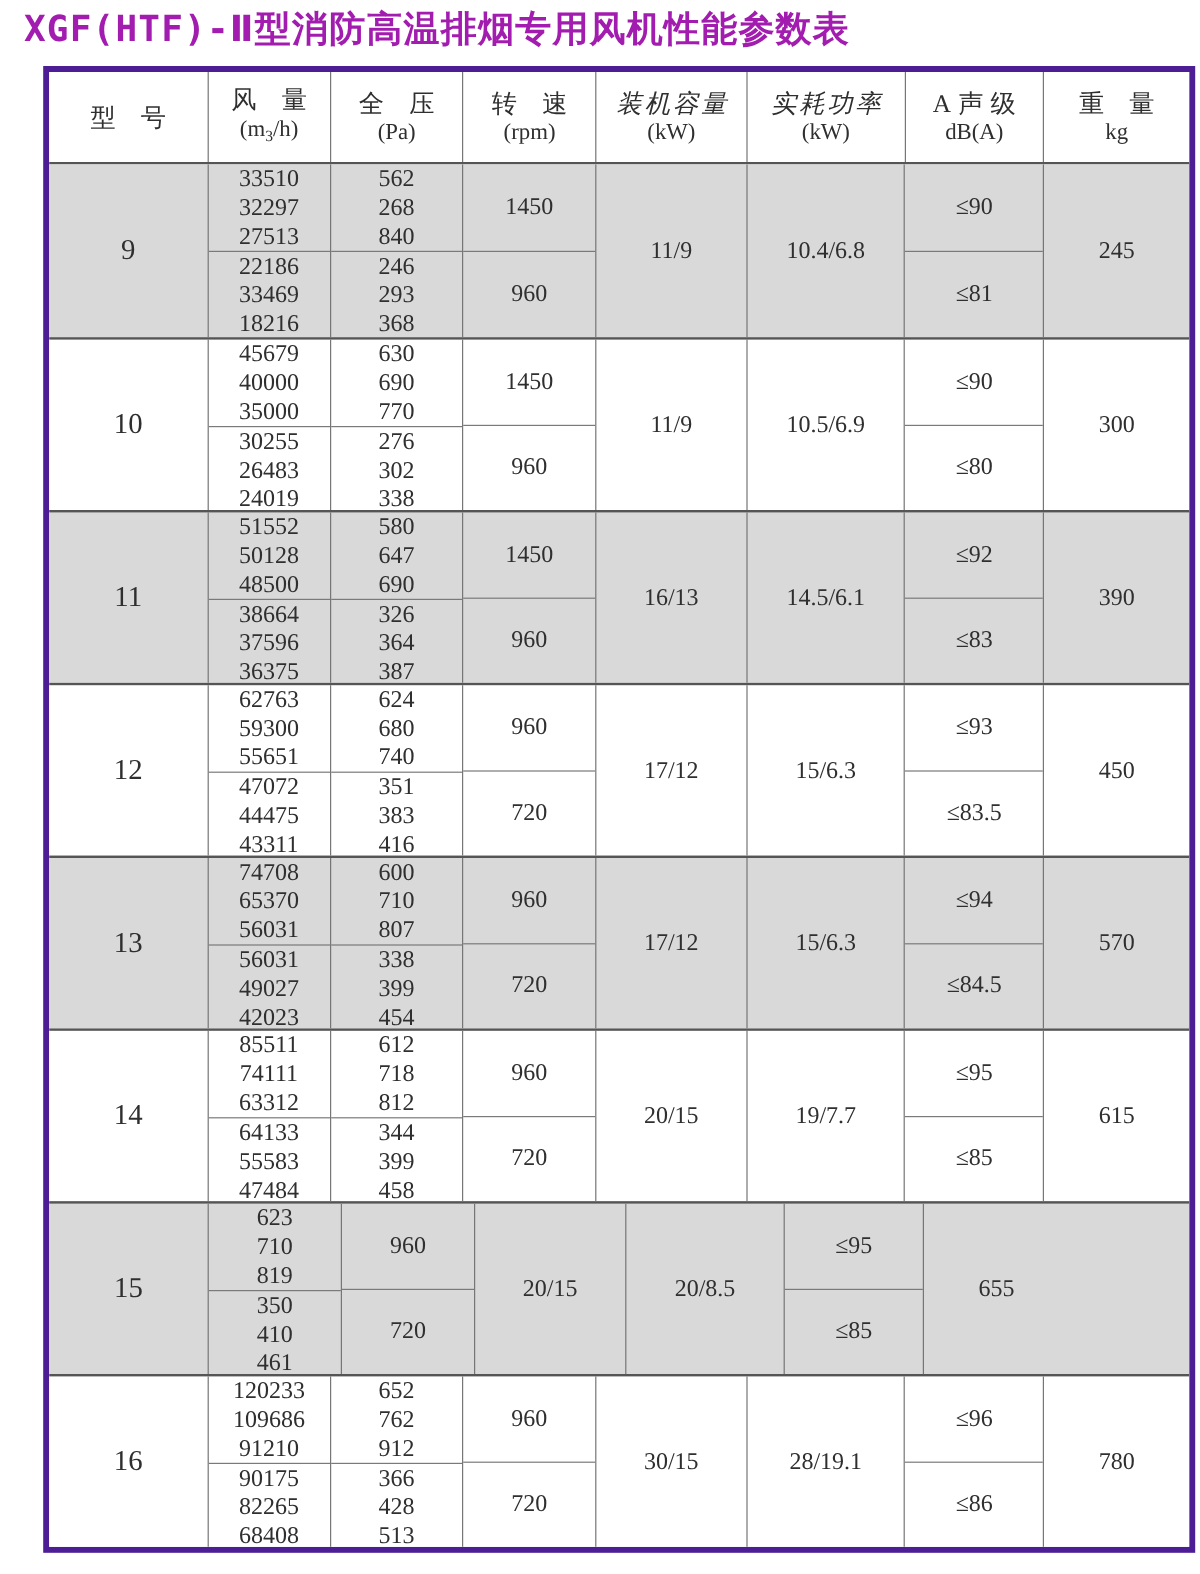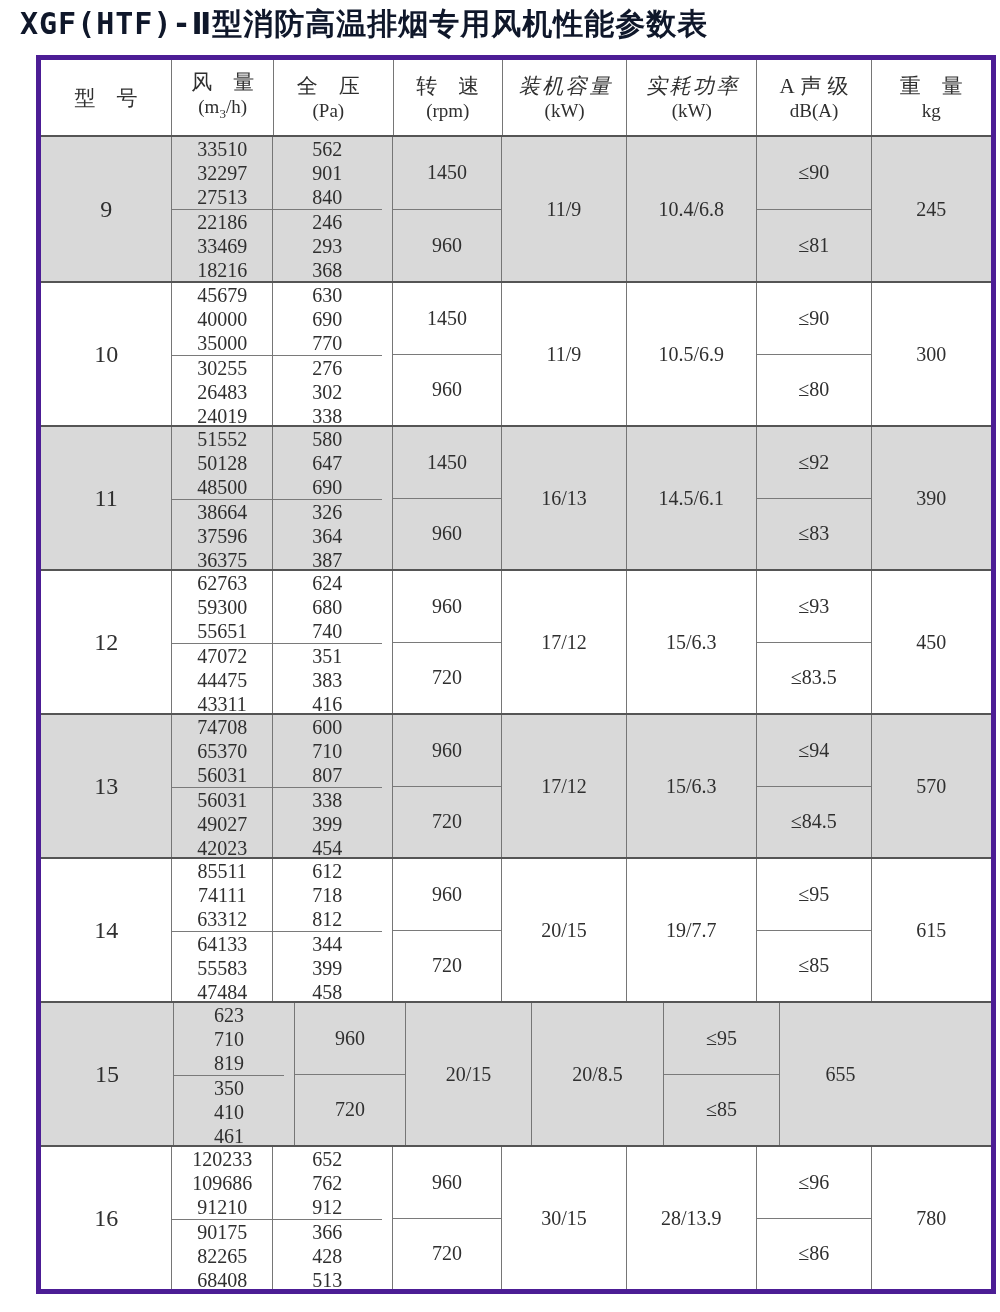--- a/index.html
+++ b/index.html
@@ -1,41 +1,41 @@
 <!DOCTYPE html>
 <html><head>
 <meta charset="utf-8">
 <style>
   html,body{margin:0;padding:0;background:#ffffff;}
   .page{position:relative;width:1000px;height:1312px;background:#fff;overflow:hidden;
         font-family:"Liberation Serif","DejaVu Serif",serif;color:#2f2f2f;}
   .title{position:absolute;left:20px;top:4px;margin:0;
          font-family:"DejaVu Sans Mono","DejaVu Sans",sans-serif;
-         font-weight:bold;font-size:30px;letter-spacing:1px;color:#0f172a;}
+         font-weight:bold;font-size:30px;letter-spacing:1px;color:#a21caf;}
   .ptable{position:absolute;left:36px;top:55px;width:960px;
           border:5px solid #4c1d95;background:#fff;box-sizing:border-box;}
   .thead{display:flex;height:77px;border-bottom:2px solid #555;box-sizing:border-box;background:#fff;}
   .hcell{display:flex;flex-direction:column;justify-content:center;align-items:center;
          box-sizing:border-box;border-left:1px solid #767676;}
   .hlabel{font-size:21px;line-height:26px;white-space:nowrap;}
   .hunit{font-size:19px;line-height:24px;white-space:nowrap;}
   .hunit sub{font-size:13px;}
   .sp-wide{letter-spacing:21px;padding-left:21px;}
   .sp-med{letter-spacing:6px;padding-left:6px;}
   .sp-sm{letter-spacing:2.5px;padding-left:2.5px;font-style:italic;}
   .block{display:flex;height:144px;box-sizing:border-box;background:#fff;}
   .block + .block{border-top:2px solid #555;}
   .block.shaded{background:#d9d9d9;}
   .col{display:flex;flex-direction:column;box-sizing:border-box;border-left:1px solid #767676;}
   .cell{display:flex;align-items:center;justify-content:center;
         box-sizing:border-box;border-left:1px solid #767676;font-size:20px;}
   .c-model{width:132px;border-left:none;}
   .c-flow{width:102px;}
   .c-pressure{width:111px;}
-  .c-speed{width:111px;margin-left:10px;}
+  .c-speed{width:111px;}
   .c-capacity{width:126px;}
   .c-power{width:132px;}
   .c-noise{width:116px;}
   .c-weight{width:122px;}
   .mnum{font-size:24px;}
   .sub-group{flex:1;display:flex;flex-direction:column;justify-content:center;box-sizing:border-box;}
   .sub-group + .sub-group{border-top:1px solid #7a7a7a;}
   .sub-group.center{align-items:center;font-size:20px;}
   .line{height:24px;line-height:24px;text-align:center;font-size:20px;}
 </style>
@@ -89,21 +89,21 @@
             </div>
             <div class="sub-group">
               <div class="line">22186</div>
               <div class="line">33469</div>
               <div class="line">18216</div>
             </div>
           </div>
           <div class="col c-pressure">
             <div class="sub-group">
               <div class="line">562</div>
-              <div class="line">901</div>
+              <div class="line">268</div>
               <div class="line">840</div>
             </div>
             <div class="sub-group">
               <div class="line">246</div>
               <div class="line">293</div>
               <div class="line">368</div>
             </div>
           </div>
           <div class="col c-speed">
             <div class="sub-group center">1450</div>
@@ -357,21 +357,21 @@
               <div class="line">366</div>
               <div class="line">428</div>
               <div class="line">513</div>
             </div>
           </div>
           <div class="col c-speed">
             <div class="sub-group center">960</div>
             <div class="sub-group center">720</div>
           </div>
           <div class="cell c-capacity">30/15</div>
-          <div class="cell c-power">28/13.9</div>
+          <div class="cell c-power">28/19.1</div>
           <div class="col c-noise">
             <div class="sub-group center">≤96</div>
             <div class="sub-group center">≤86</div>
           </div>
           <div class="cell c-weight">780</div>
         </div>
       </div>
   </div>
 </div>
 

